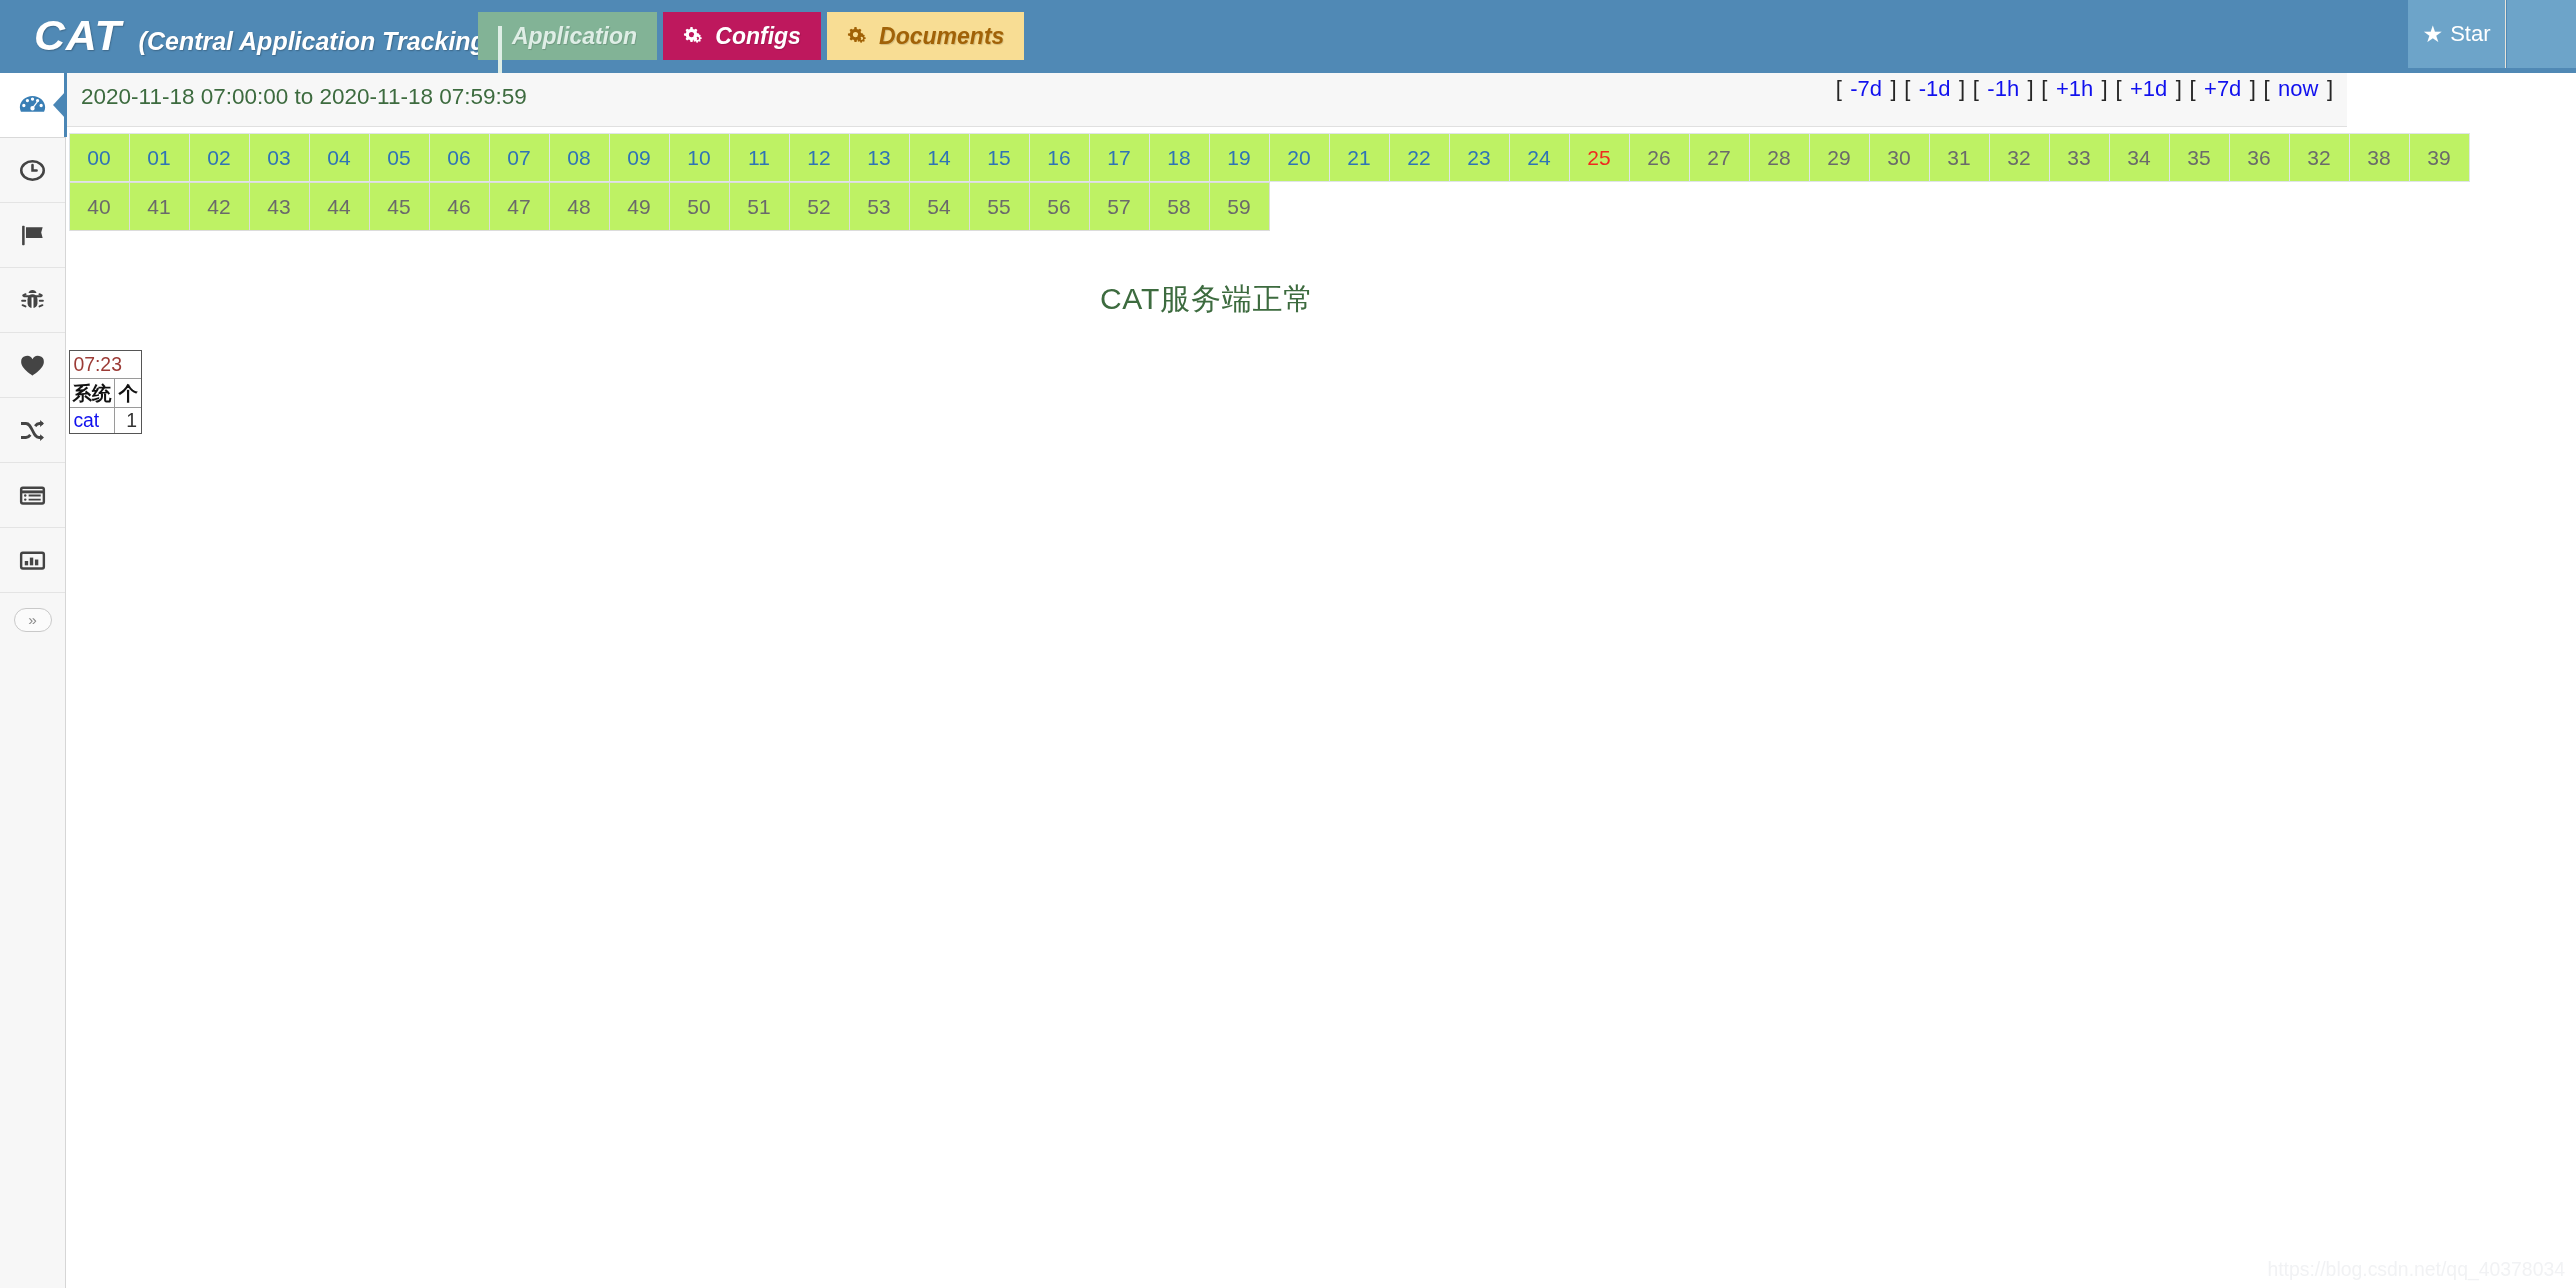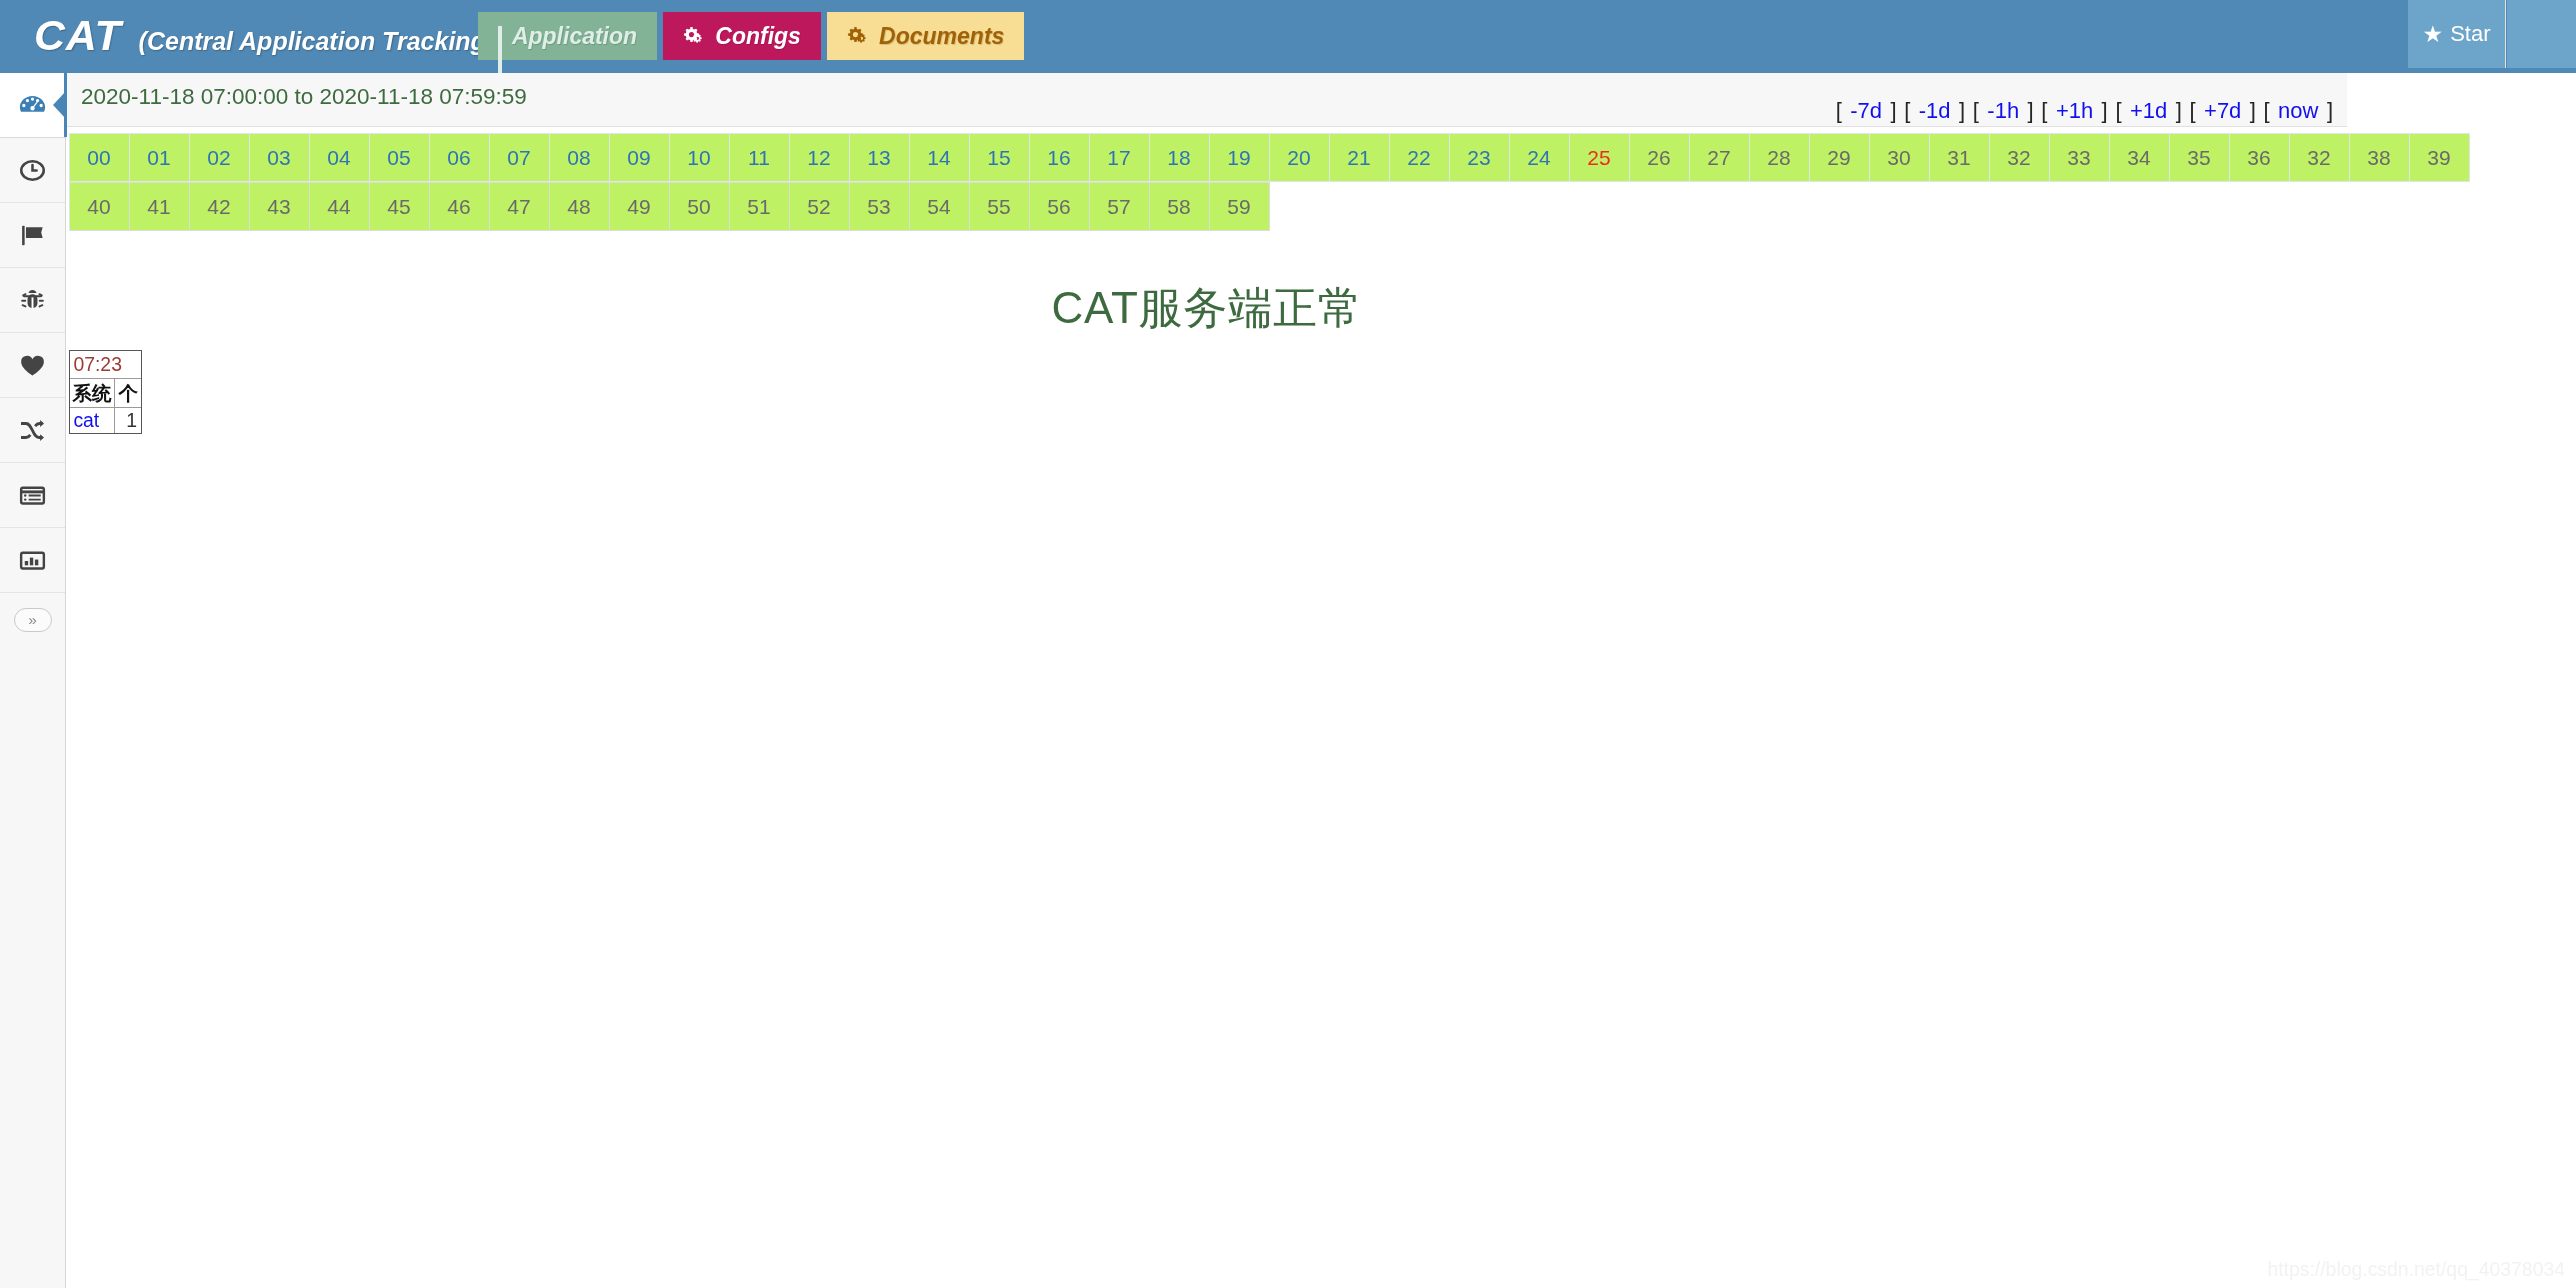--- a/index.html
+++ b/index.html
@@ -185,21 +185,21 @@
     position: absolute;
     left: 14px;
     top: 11px;
     font-size: 22.5px;
     color: #3d6b3f;
     white-space: nowrap;
   }
   .timenav {
     position: absolute;
     right: 14px;
-    top: 25px;
+    top: 3px;
     font-size: 22px;
     color: #262626;
     white-space: nowrap;
     display: flex;
     gap: 7.7px;
   }
   .timenav .tn { white-space: nowrap; }
   .timenav .tn a { color: #1111ee; text-decoration: none; cursor: pointer; padding: 0 2.3px; }
 
   
@@ -225,21 +225,21 @@
   }
   .grid-row.r2 .cell { border-right: 0.8px solid #dcdcdc; border-bottom: 0.8px solid #dcdcdc; }
   .cell.link    { color: #2f74b5; cursor: pointer; }
   .cell.current { color: #ef2b1f; cursor: pointer; }
   .cell.muted   { color: #6a6a6a; }
 
   
   .status-text {
     text-align: center;
     margin-top: 48px;
-    font-size: 44px;
+    font-size: 30px;
     color: #3d6b3f;
     letter-spacing: 0.8px;
   }
 
   
   .tip {
     position: absolute;
     left: 1.5px;
     top: 277px;
     border: 1.5px solid #555555;

